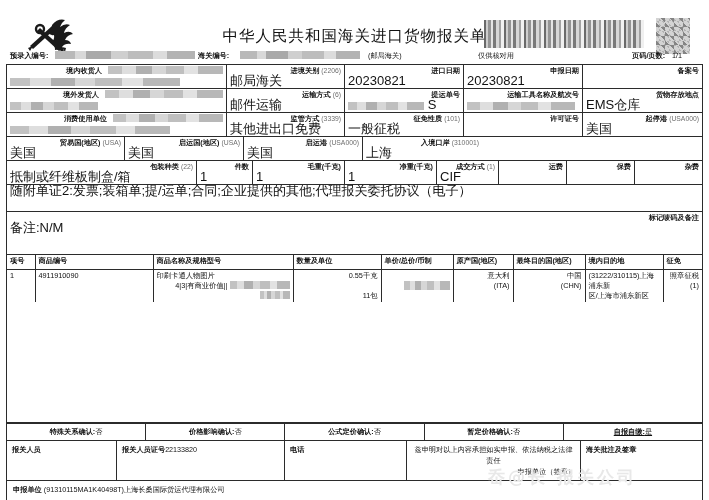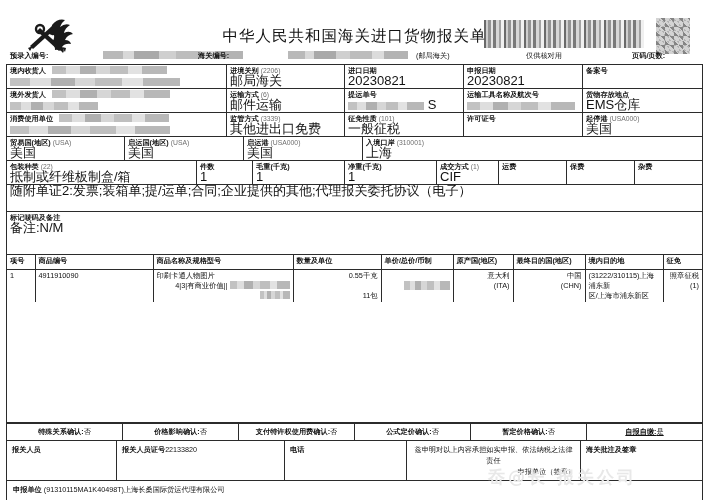--- a/index.html
+++ b/index.html
@@ -22,36 +22,36 @@
      background:
        linear-gradient(45deg,#777 25%,transparent 25%,transparent 75%,#777 75%),
        linear-gradient(45deg,#aaa 25%,transparent 25%,transparent 75%,#aaa 75%),
        #cfcfcf;
      background-size:9px 9px,5px 5px;background-position:0 0,3px 3px;
      filter:blur(0.5px);opacity:.9;}
 
   
   .subline{position:relative;height:16px;font-size:7.2px;}
   .subline .lb{position:absolute;font-weight:bold;}
-  .subline .vl{position:absolute;margin-left:48px;}
+  .subline .vl{position:absolute;}
   .red{width:86px;height:8px;display:inline-block;vertical-align:-1px;
        background:linear-gradient(90deg,#b9b9b9 0 14%,#d8d8d8 14% 22%,#a9a9a9 22% 40%,
        #cfcfcf 40% 52%,#bdbdbd 52% 70%,#dcdcdc 70% 80%,#b3b3b3 80% 100%);
        filter:blur(0.7px);}
   .red.w120{width:120px;} .red.w140{width:140px;}
 
   
   .frame{position:absolute;left:6px;top:64px;width:697px;border:1px solid #2b2b2b;
          box-sizing:border-box;}
   .row{display:flex;border-bottom:1px solid #2b2b2b;box-sizing:border-box;}
   .row:last-child{border-bottom:none;}
   .cell{box-sizing:border-box;border-right:1px solid #2b2b2b;
         padding:1px 3px 2px 3px;min-height:23px;position:relative;overflow:hidden;}
   .cell:last-child{border-right:none;}
-  .lab{font-size:7.2px;font-weight:bold;line-height:10px;white-space:nowrap;}
+  .lab{font-size:7.2px;font-weight:bold;line-height:10px;white-space:nowrap;text-align:right;}
   .code{font-weight:normal;color:#6e6e6e;font-size:6.8px;}
   .val{font-size:13px;line-height:10px;white-space:nowrap;}
   .mask{display:inline-block;height:8px;vertical-align:-1px;
         background:linear-gradient(90deg,#c2c2c2 0 12%,#dedede 12% 24%,#b0b0b0 24% 38%,
         #d6d6d6 38% 50%,#bfbfbf 50% 66%,#e2e2e2 66% 78%,#b8b8b8 78% 100%);
         filter:blur(0.7px);}
 
   
   .gt{width:100%;border-collapse:collapse;table-layout:fixed;}
   .gt th,.gt td{border-right:1px solid #2b2b2b;padding:1px 3px;vertical-align:top;}
@@ -335,22 +335,20 @@
         </table>
       </div>
     </div>
 
     <div class="confirm">
       <div>
         <span>特殊关系确认:</span><span class="cv">否</span></div>
       <div>
         <span>价格影响确认:</span><span class="cv">否</span></div>
       <div>
-        <span>支付特许权使用费确认:</span><span class="cv">否</span></div>
-      <div>
         <span>公式定价确认:</span><span class="cv">否</span></div>
       <div>
         <span>暂定价格确认:</span><span class="cv">否</span></div>
       <div>
         <span>自报自缴:</span><span class="cv">是</span></div>
     </div>
 
     <div class="foot">
       <div class="fc" style="width:110px">
         <span class="fb">报关人员</span>

